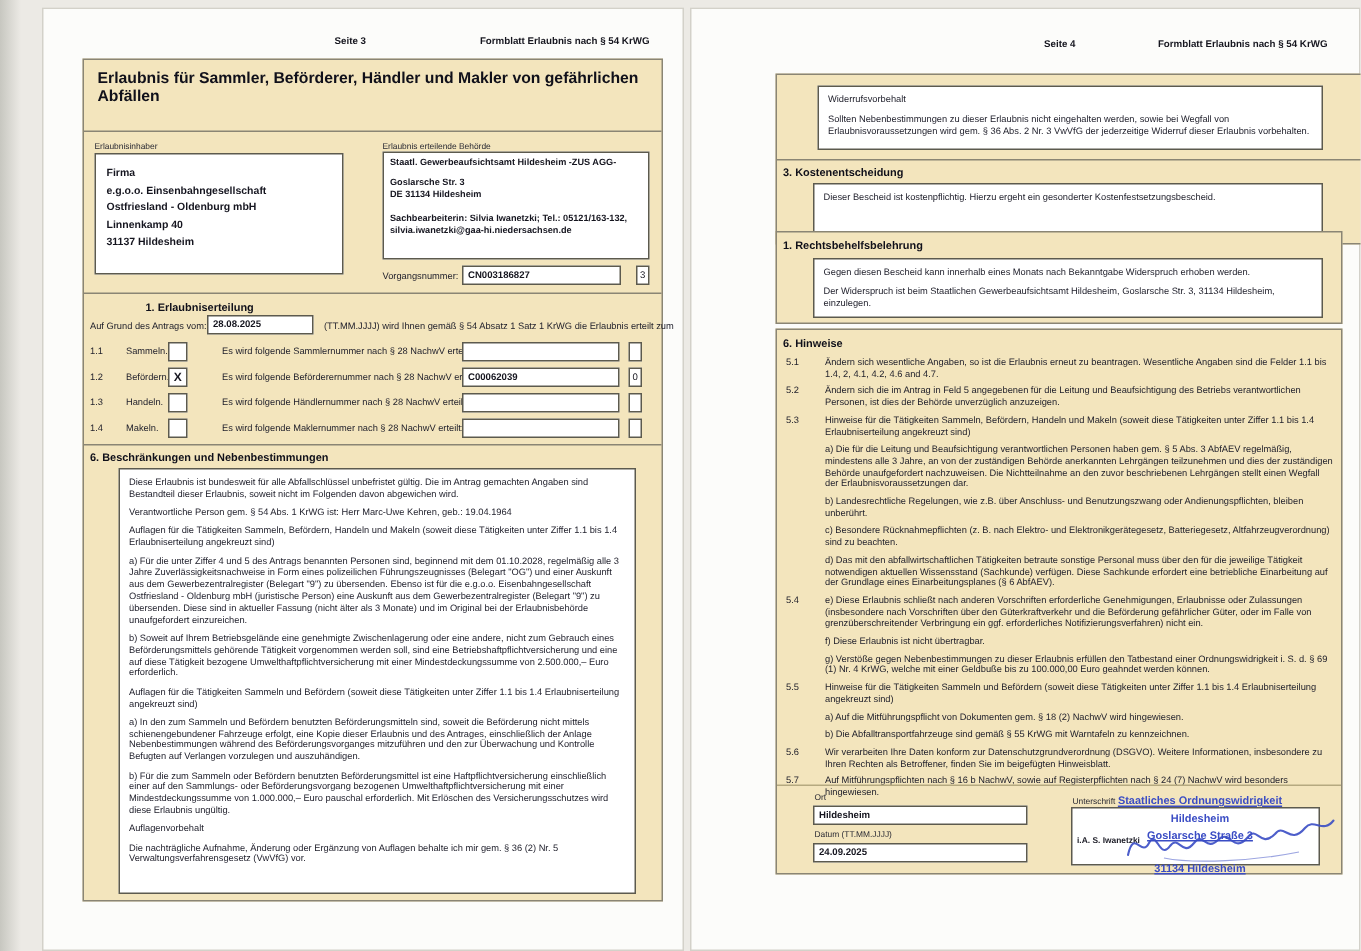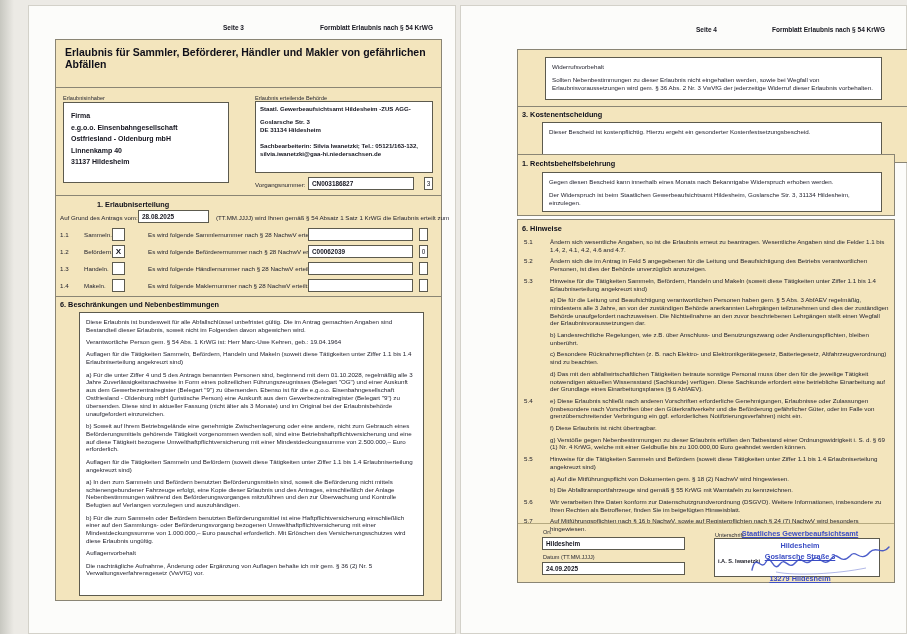--- a/index.html
+++ b/index.html
@@ -256,24 +256,24 @@
 
     <div class="lbl" style="left:25px; top:309px;">Ort</div>
     <div class="field" style="left:24px; top:317px; width:143px; height:13px;">Hildesheim</div>
     <div class="lbl" style="left:25px; top:334px;">Datum (TT.MM.JJJJ)</div>
     <div class="field" style="left:24px; top:342px; width:143px; height:13px;">24.09.2025</div>
 
     <div class="lbl" style="left:197px; top:312px;">Unterschrift</div>
     <div class="wbox" style="left:196px; top:318px; width:166px; height:39px;"></div>
 
     <div class="stamp">
-      <div class="u">Staatliches Gewerbeaufsichtsamt</div>
+      <div class="u">Staatliches Ordnungswidrigkeit</div>
       <div>Hildesheim</div>
       <div class="u">Goslarsche Straße 3</div>
-      <div class="u last">13279 Hildesheim</div>
+      <div class="u last">31134 Hildesheim</div>
     </div>
 
     <div class="ia" style="left:200px; top:338px;">i.A. S. Iwanetzki</div>
 
     <svg class="sig-svg" width="150" height="45" viewBox="0 0 150 45">
       <path d="M6 32 C 10 14, 15 34, 20 24 C 25 14, 27 36, 34 26 C 40 18, 42 34, 50 24 C 56 16, 58 30, 66 22 C 74 14, 76 32, 86 20 C 92 12, 94 28, 104 18 C 110 10, 114 26, 124 14 C 130 7, 136 18, 143 9" fill="none" stroke="#3a4cc4" stroke-width="1.4" stroke-linecap="round" opacity="0.9"></path>
       <path d="M30 34 C 50 38, 90 36, 120 30" fill="none" stroke="#3a4cc4" stroke-width="0.8" opacity="0.5"></path>
     </svg>
   </div>
 </div>

